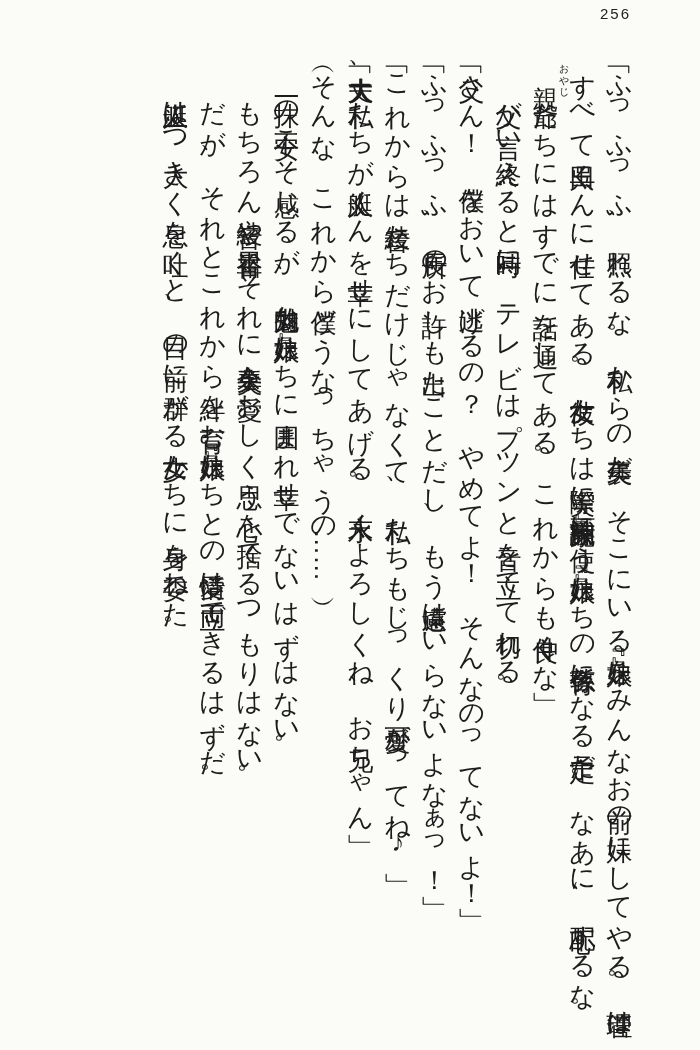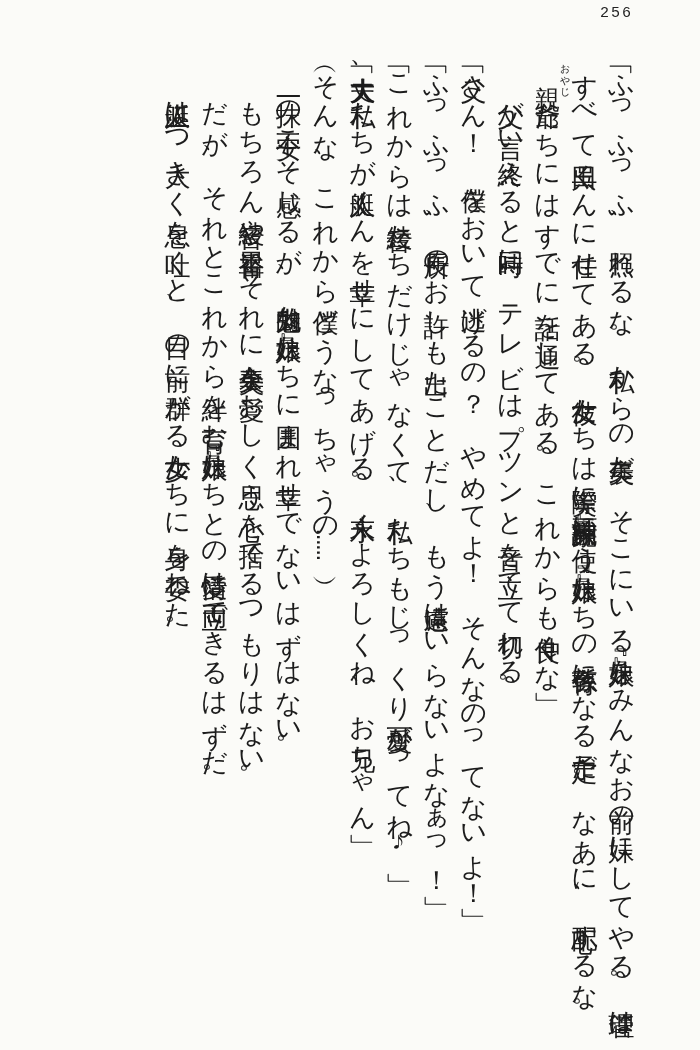--- a/index.html
+++ b/index.html
@@ -9,21 +9,21 @@
     height: 1050px;
     background: #fbfbf8;
     overflow: hidden;
   }
   .page {
     position: relative;
     width: 700px;
     height: 854px;
     background: #fbfbf8;
     color: #1c1c1c;
-    font-family: Liberation Mono, monospace;
+    font-family: Liberation Sans, sans-serif;
   }
   .page-number {
     position: absolute;
     top: 5px;
     left: 600px;
     font-size: 15px;
     letter-spacing: 2px;
     color: #222;
   }
   .text-block {

